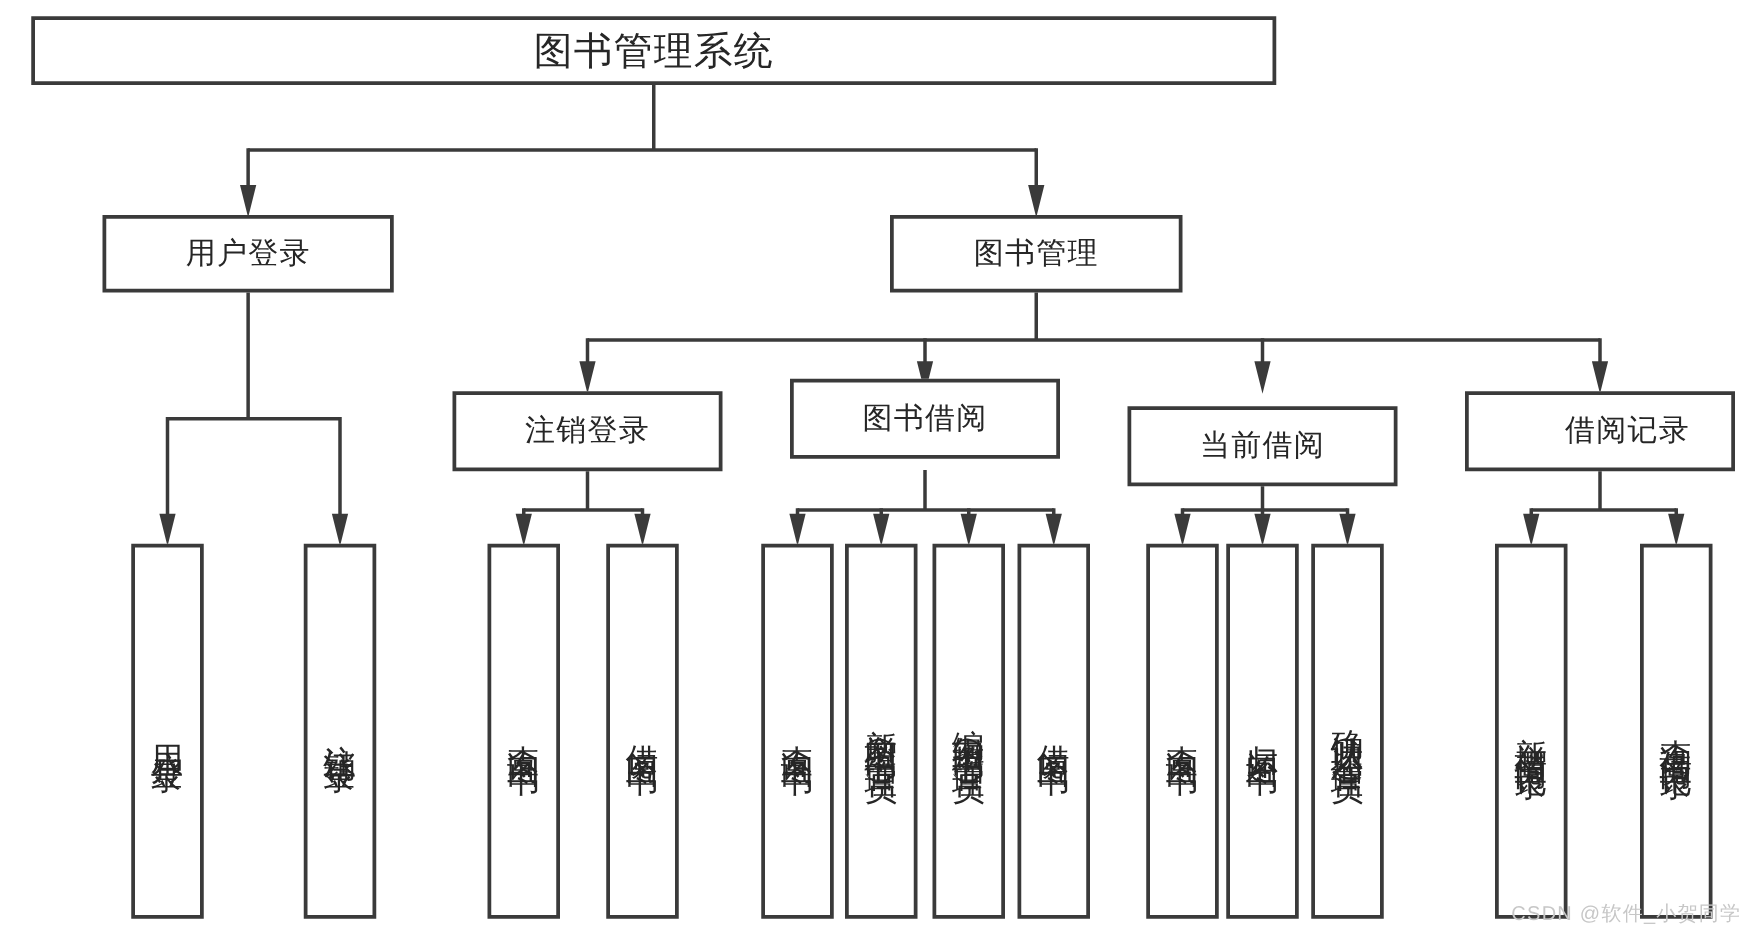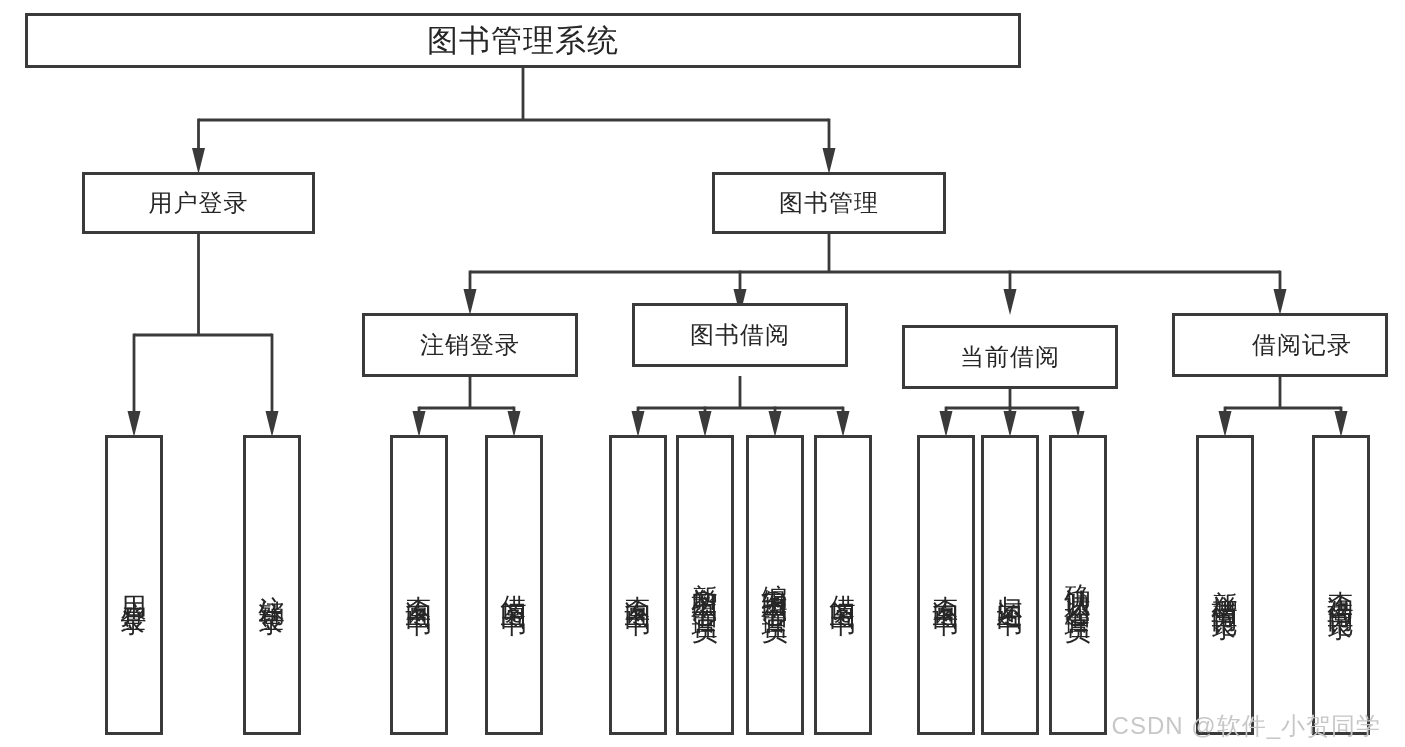--- a/index.html
+++ b/index.html
@@ -43,23 +43,23 @@
   }
   .node.v {
     font-size: 26px;
     line-height: 1;
     writing-mode: vertical-rl;
     text-orientation: mixed;
     letter-spacing: 5px;
   }
   #watermark {
     position: absolute;
-    right: 24px;
+    right: 12px;
     bottom: 5px;
-    font-size: 24px;
+    font-size: 16px;
     color: #c7c7c7;
     letter-spacing: 1px;
     white-space: nowrap;
     z-index: 5;
   }
 </style>
 </head>
 <body>
 
 <div id="canvas">

